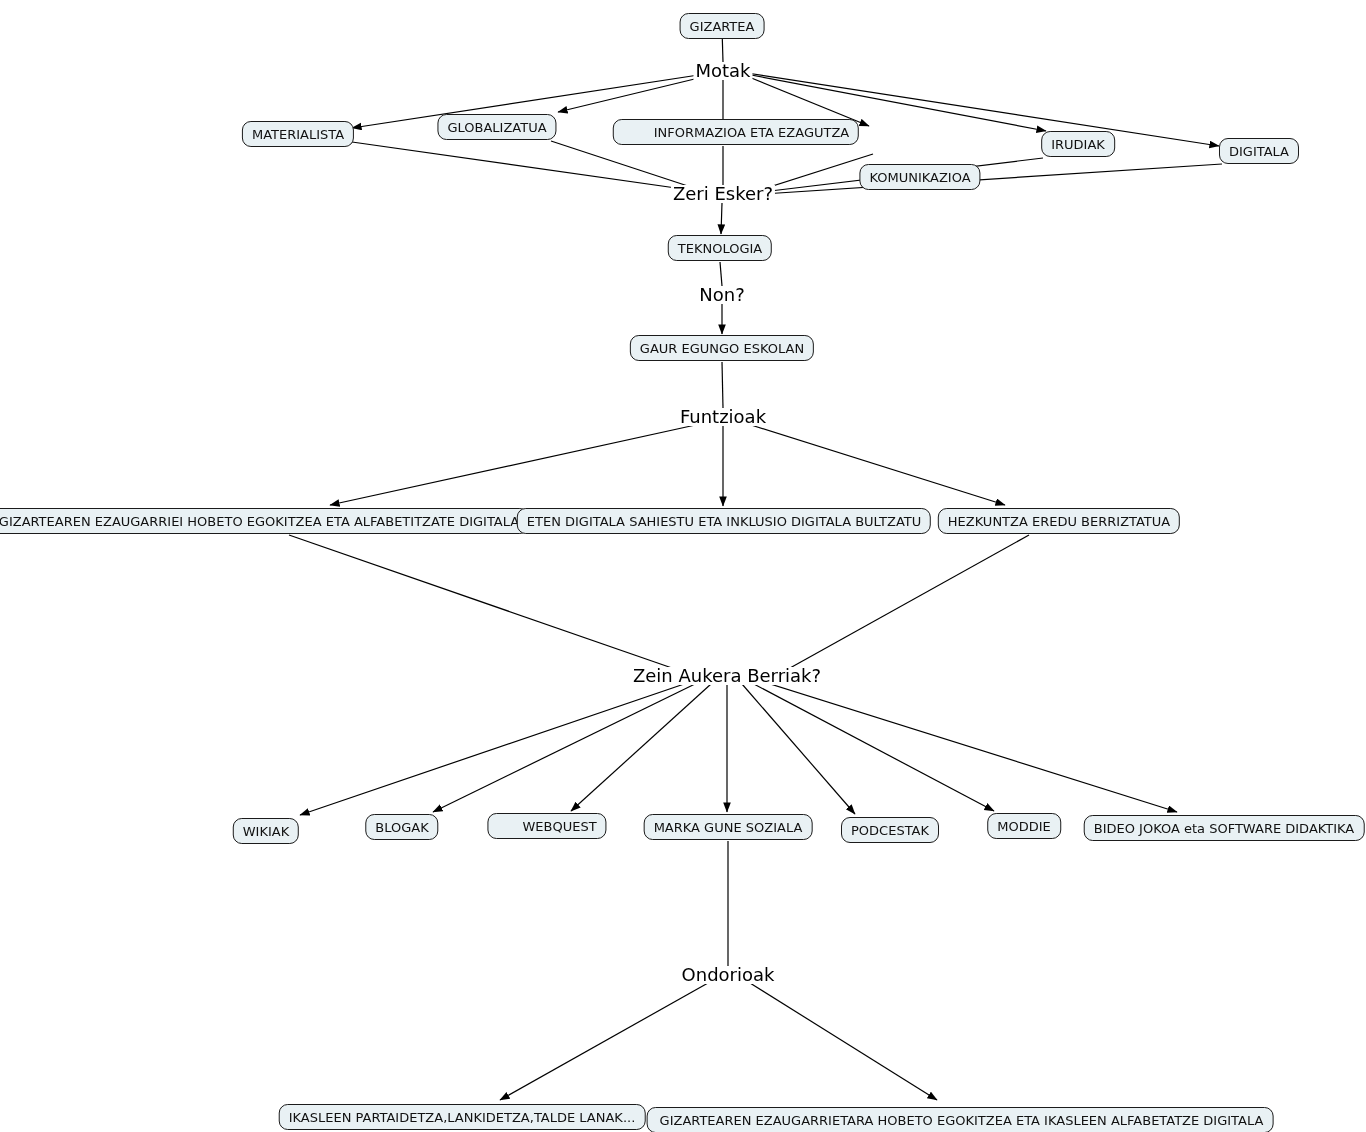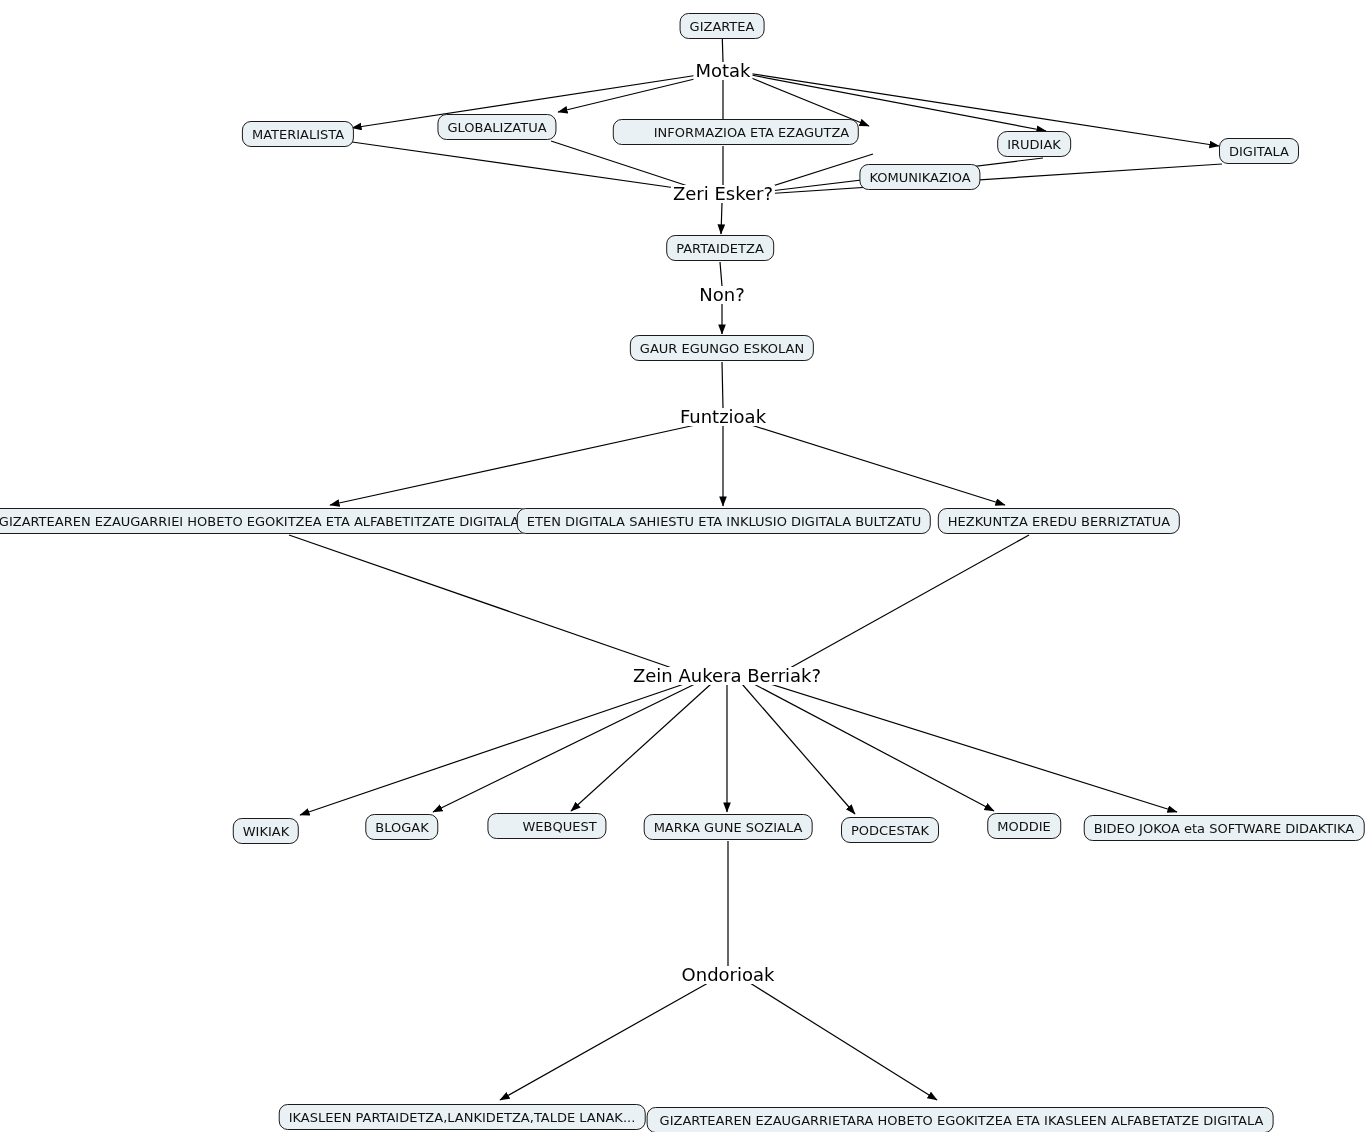--- a/index.html
+++ b/index.html
@@ -98,23 +98,23 @@
         <line x1="708" y1="983" x2="500" y2="1100" stroke="#000000" stroke-width="1.2" marker-end="url(#arrowhead)"></line>
         <line x1="750" y1="983" x2="937" y2="1100" stroke="#000000" stroke-width="1.2" marker-end="url(#arrowhead)"></line>
       </g>
   </svg>
   <div id="node-layer">
       <div class="node" style="left: 722px; top: 26px;">GIZARTEA</div>
       <div class="node" style="left: 298px; top: 134px;">MATERIALISTA</div>
       <div class="node" style="left: 497px; top: 127px;">GLOBALIZATUA</div>
       <div class="node" style="left: 736px; top: 132px; padding-left: 40px;">INFORMAZIOA ETA EZAGUTZA</div>
       <div class="node" style="left: 920px; top: 141px; margin-top: 36px;">KOMUNIKAZIOA</div>
-      <div class="node" style="left: 1034px; top: 144px; border-radius: 10px;">IRUDIAK</div>
+      <div class="node" style="left: 1078px; top: 144px;">IRUDIAK</div>
       <div class="node" style="left: 1259px; top: 151px;">DIGITALA</div>
-      <div class="node" style="left: 720px; top: 248px;">PARTAIDETZA</div>
+      <div class="node" style="left: 720px; top: 248px;">TEKNOLOGIA</div>
       <div class="node" style="left: 722px; top: 348px;">GAUR EGUNGO ESKOLAN</div>
       <div class="node" style="left: 259px; top: 521px;">GIZARTEAREN EZAUGARRIEI HOBETO EGOKITZEA ETA ALFABETITZATE DIGITALA</div>
       <div class="node" style="left: 724px; top: 521px;">ETEN DIGITALA SAHIESTU ETA INKLUSIO DIGITALA BULTZATU</div>
       <div class="node" style="left: 1059px; top: 521px;">HEZKUNTZA EREDU BERRIZTATUA</div>
       <div class="node" style="left: 266px; top: 831px;">WIKIAK</div>
       <div class="node" style="left: 402px; top: 827px;">BLOGAK</div>
       <div class="node" style="left: 547px; top: 826px; padding-left: 34px;">WEBQUEST</div>
       <div class="node" style="left: 728px; top: 827px;">MARKA GUNE SOZIALA</div>
       <div class="node" style="left: 890px; top: 830px;">PODCESTAK</div>
       <div class="node" style="left: 1024px; top: 826px;">MODDIE</div>

